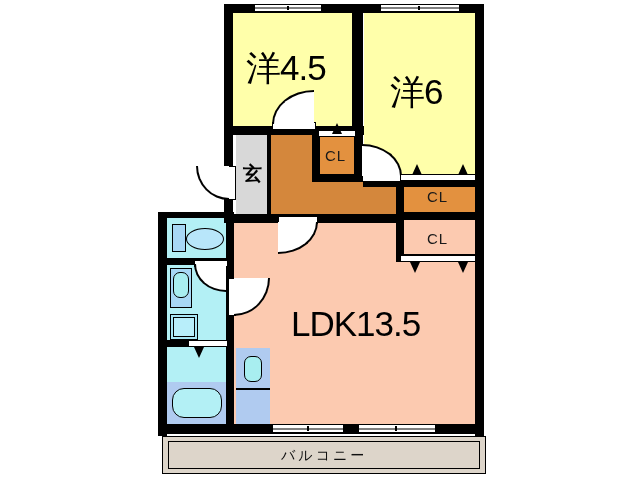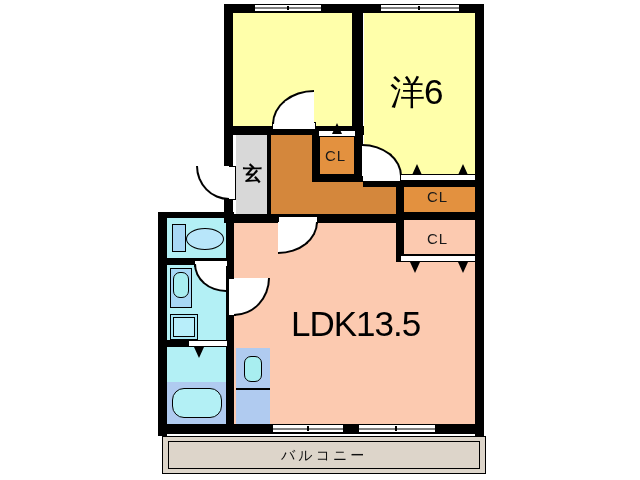--- a/index.html
+++ b/index.html
@@ -231,20 +231,21 @@
   <div class="fix round-rect-sm" style="left:173px; top:272px; width:16px; height:26px; background:#a8eef0;"></div>
 
   <div class="fix" style="left:170px; top:314px; width:28px; height:26px; background:#a8e6f5;"></div>
   <div class="fix" style="left:173px; top:317px; width:22px; height:20px; background:#b8eefa;"></div>
 
   <div class="fix round-rect" style="left:172px; top:388px; width:50px; height:30px; background:#b3f0f5;"></div>
 
   <div class="abs" style="left:236px; top:388px; width:34px; height:2px; background:#000000;"></div>
   <div class="fix round-rect-sm" style="left:244px; top:356px; width:18px; height:26px; background:#a8eef0;"></div>
 
+  <div class="label lbl-room" style="left:246px; top:50px;">洋4.5</div>
 
   <div class="label lbl-room" style="left:390px; top:74px;">洋6</div>
 
   <div class="label lbl-room" style="left:291px; top:306px;">LDK13.5</div>
 
   <div class="label lbl-genkan" style="left:243px; top:164px;">玄</div>
 
   <div class="label lbl-balcony" style="left:281px; top:448px;">バルコニー</div>
 
   <div class="label lbl-cl" style="left:325px; top:148px;">CL</div>

